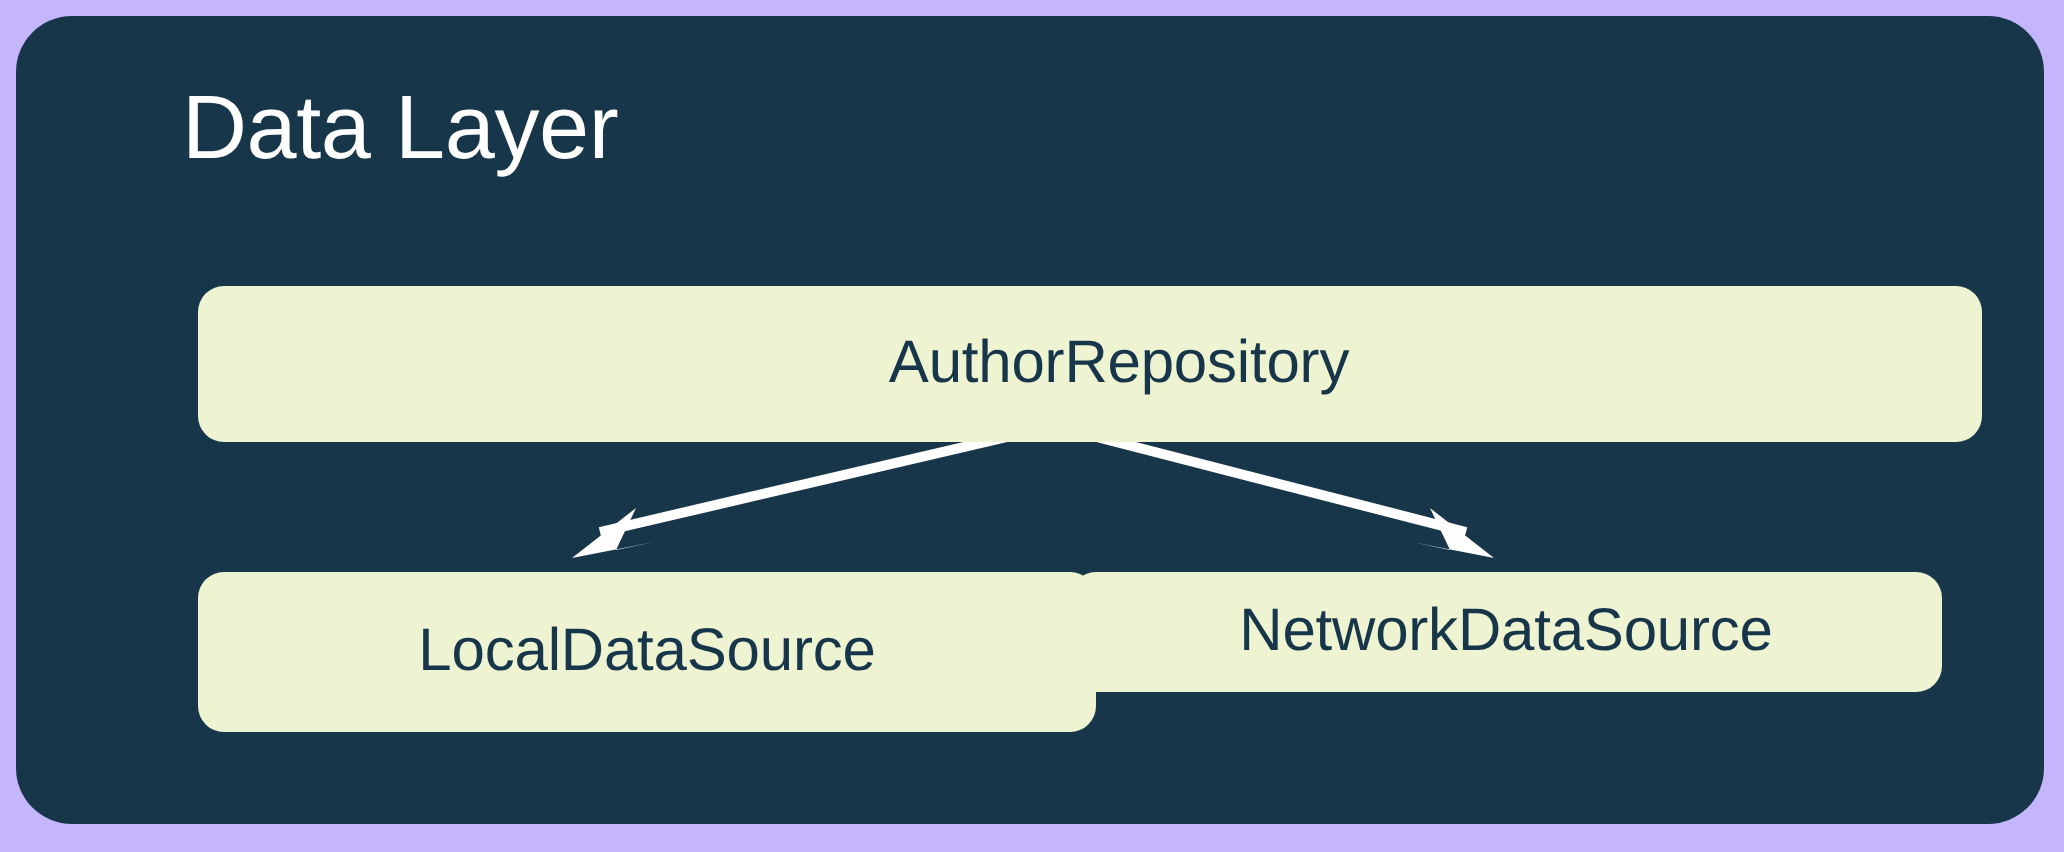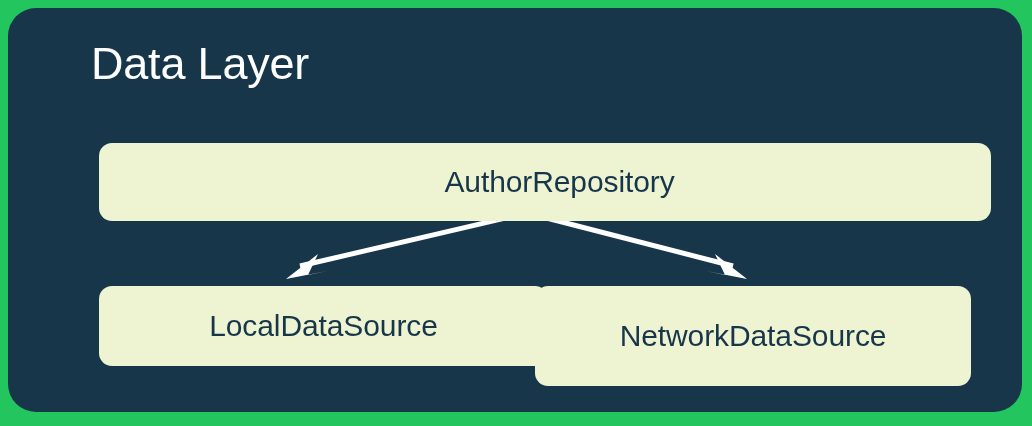--- a/index.html
+++ b/index.html
@@ -11,21 +11,21 @@
     width: 1032px;
     height: 426px;
     font-family: "Liberation Sans", sans-serif;
     overflow: hidden;
   }
 
   #diagram-root {
     position: relative;
     width: 1032px;
     height: 426px;
-    background: #22c55e;
+    background: #c4b5fd;
   }
 
   
   .layer-panel {
     position: absolute;
     left: 8px;
     top: 8px;
     width: 1014px;
     height: 404px;
     background: #17364a;
@@ -74,21 +74,21 @@
   .node-local {
     left: 91px;
     top: 278px;
     width: 449px;
     height: 80px;
   }
   .node-network {
     left: 527px;
     top: 278px;
     width: 436px;
-    height: 100px;
+    height: 60px;
   }
 
   
   .arrow-layer {
     position: absolute;
     left: 0;
     top: 0;
     width: 1032px;
     height: 426px;
     pointer-events: none;

